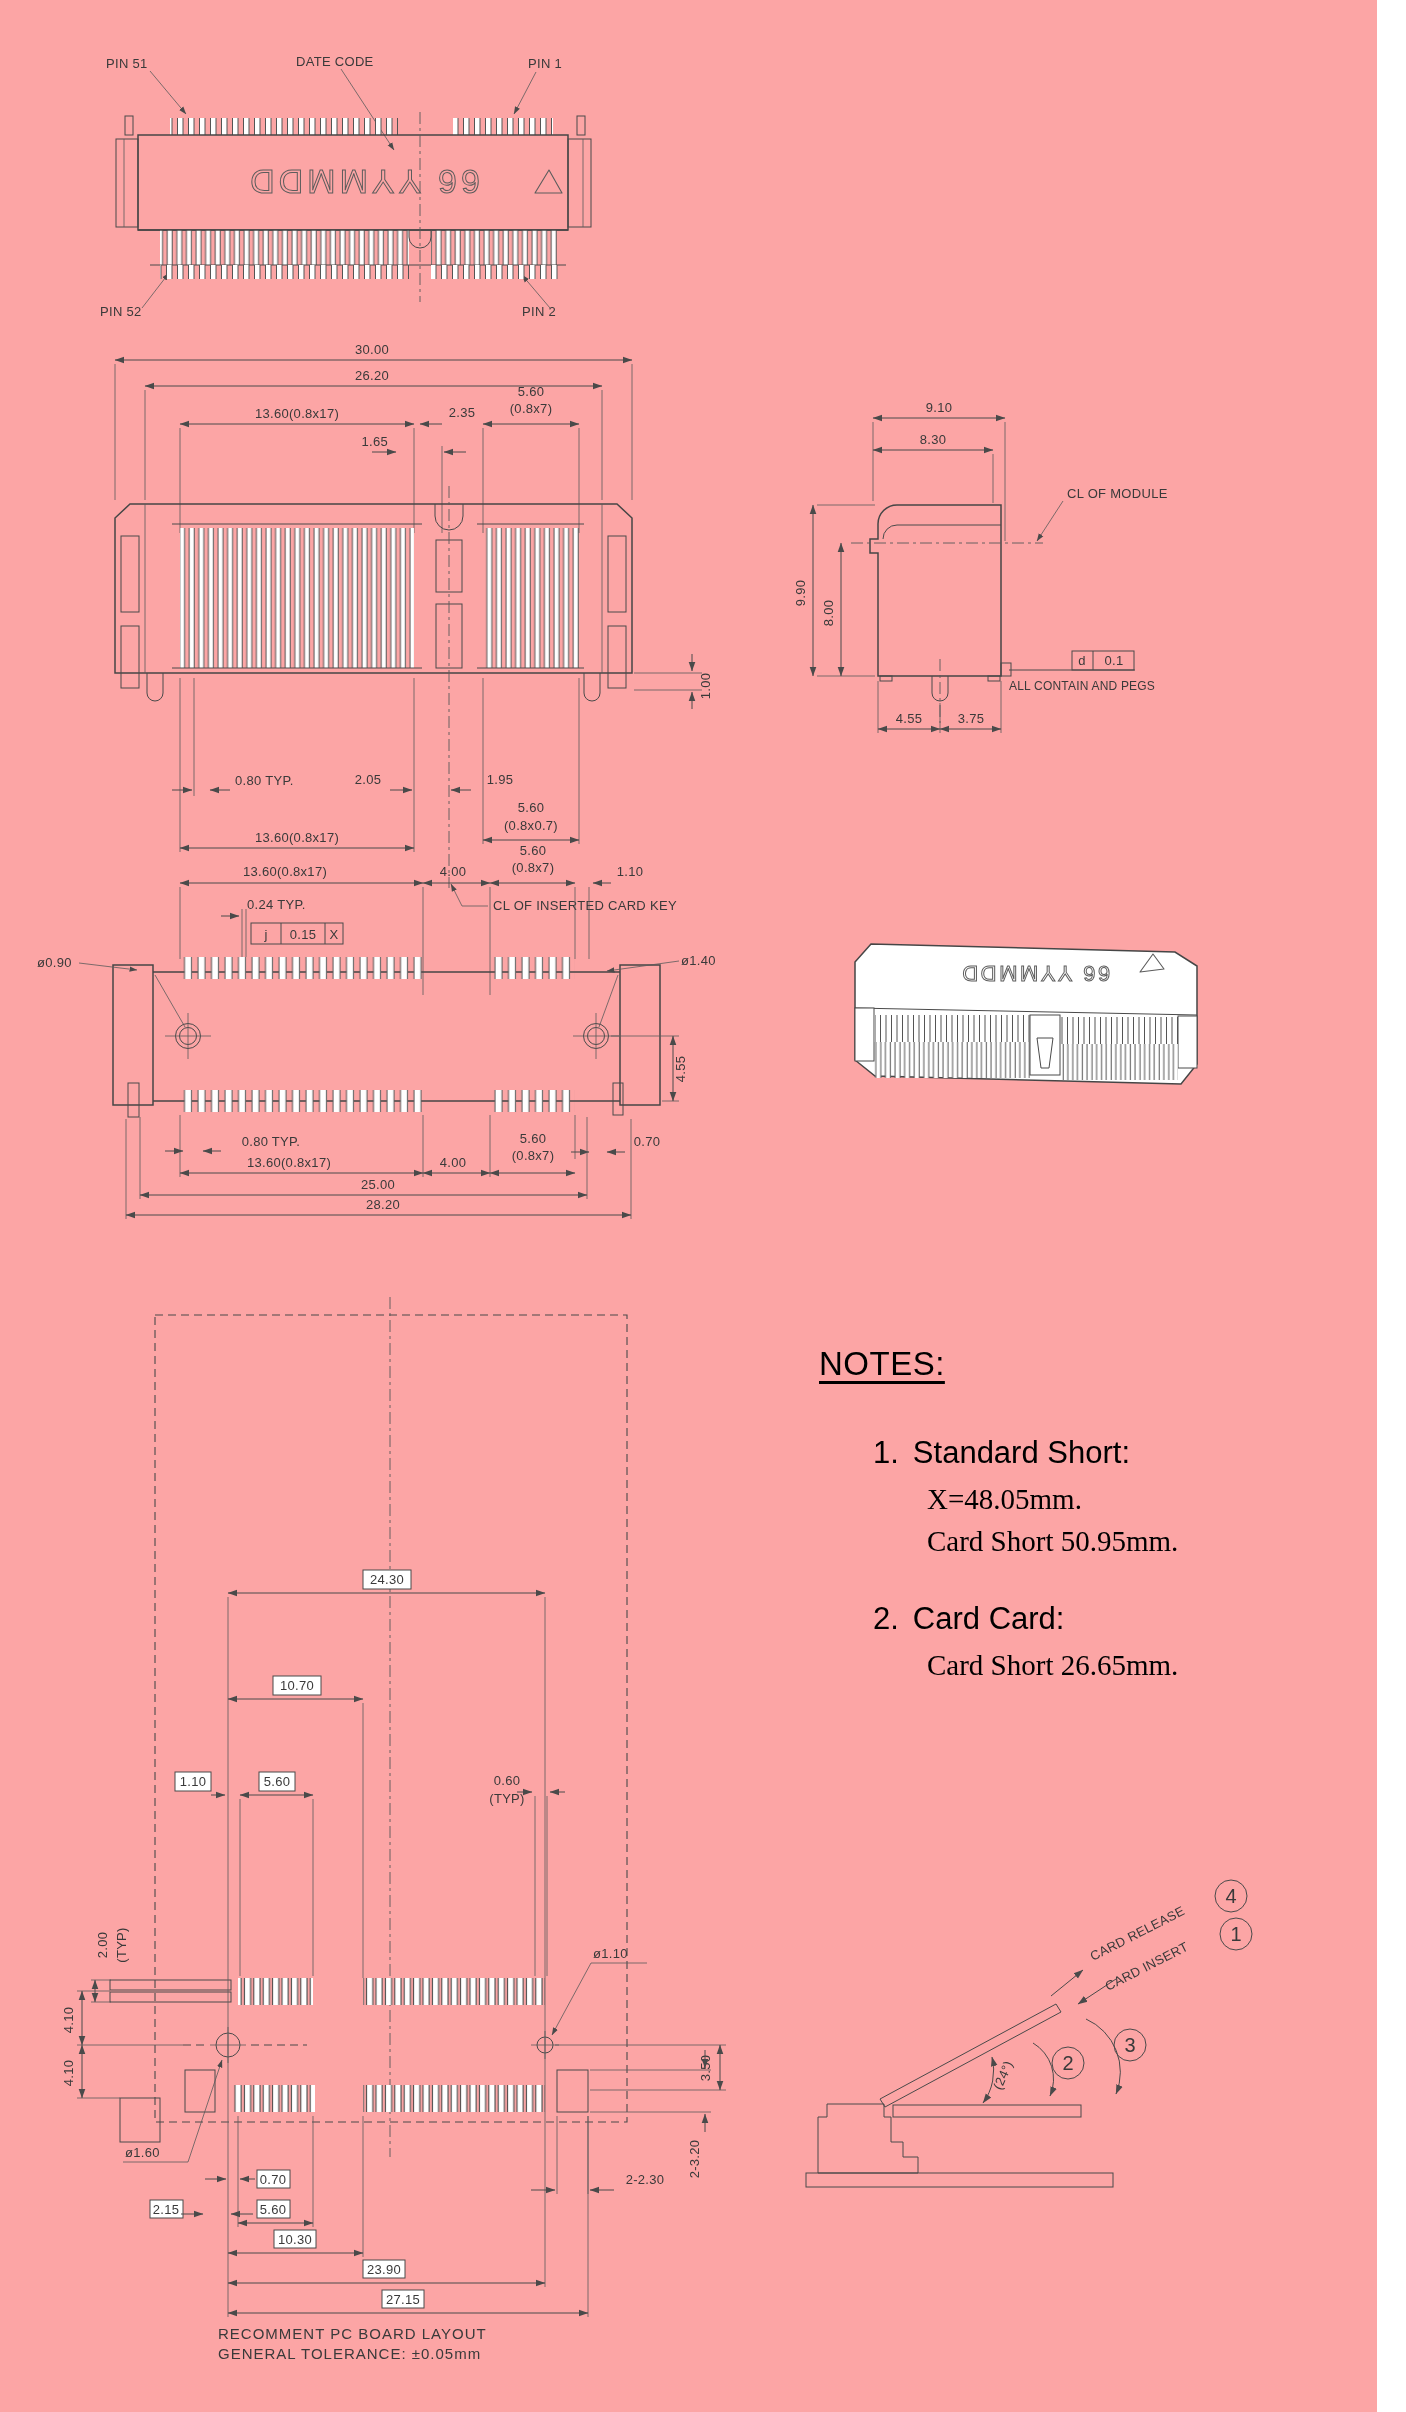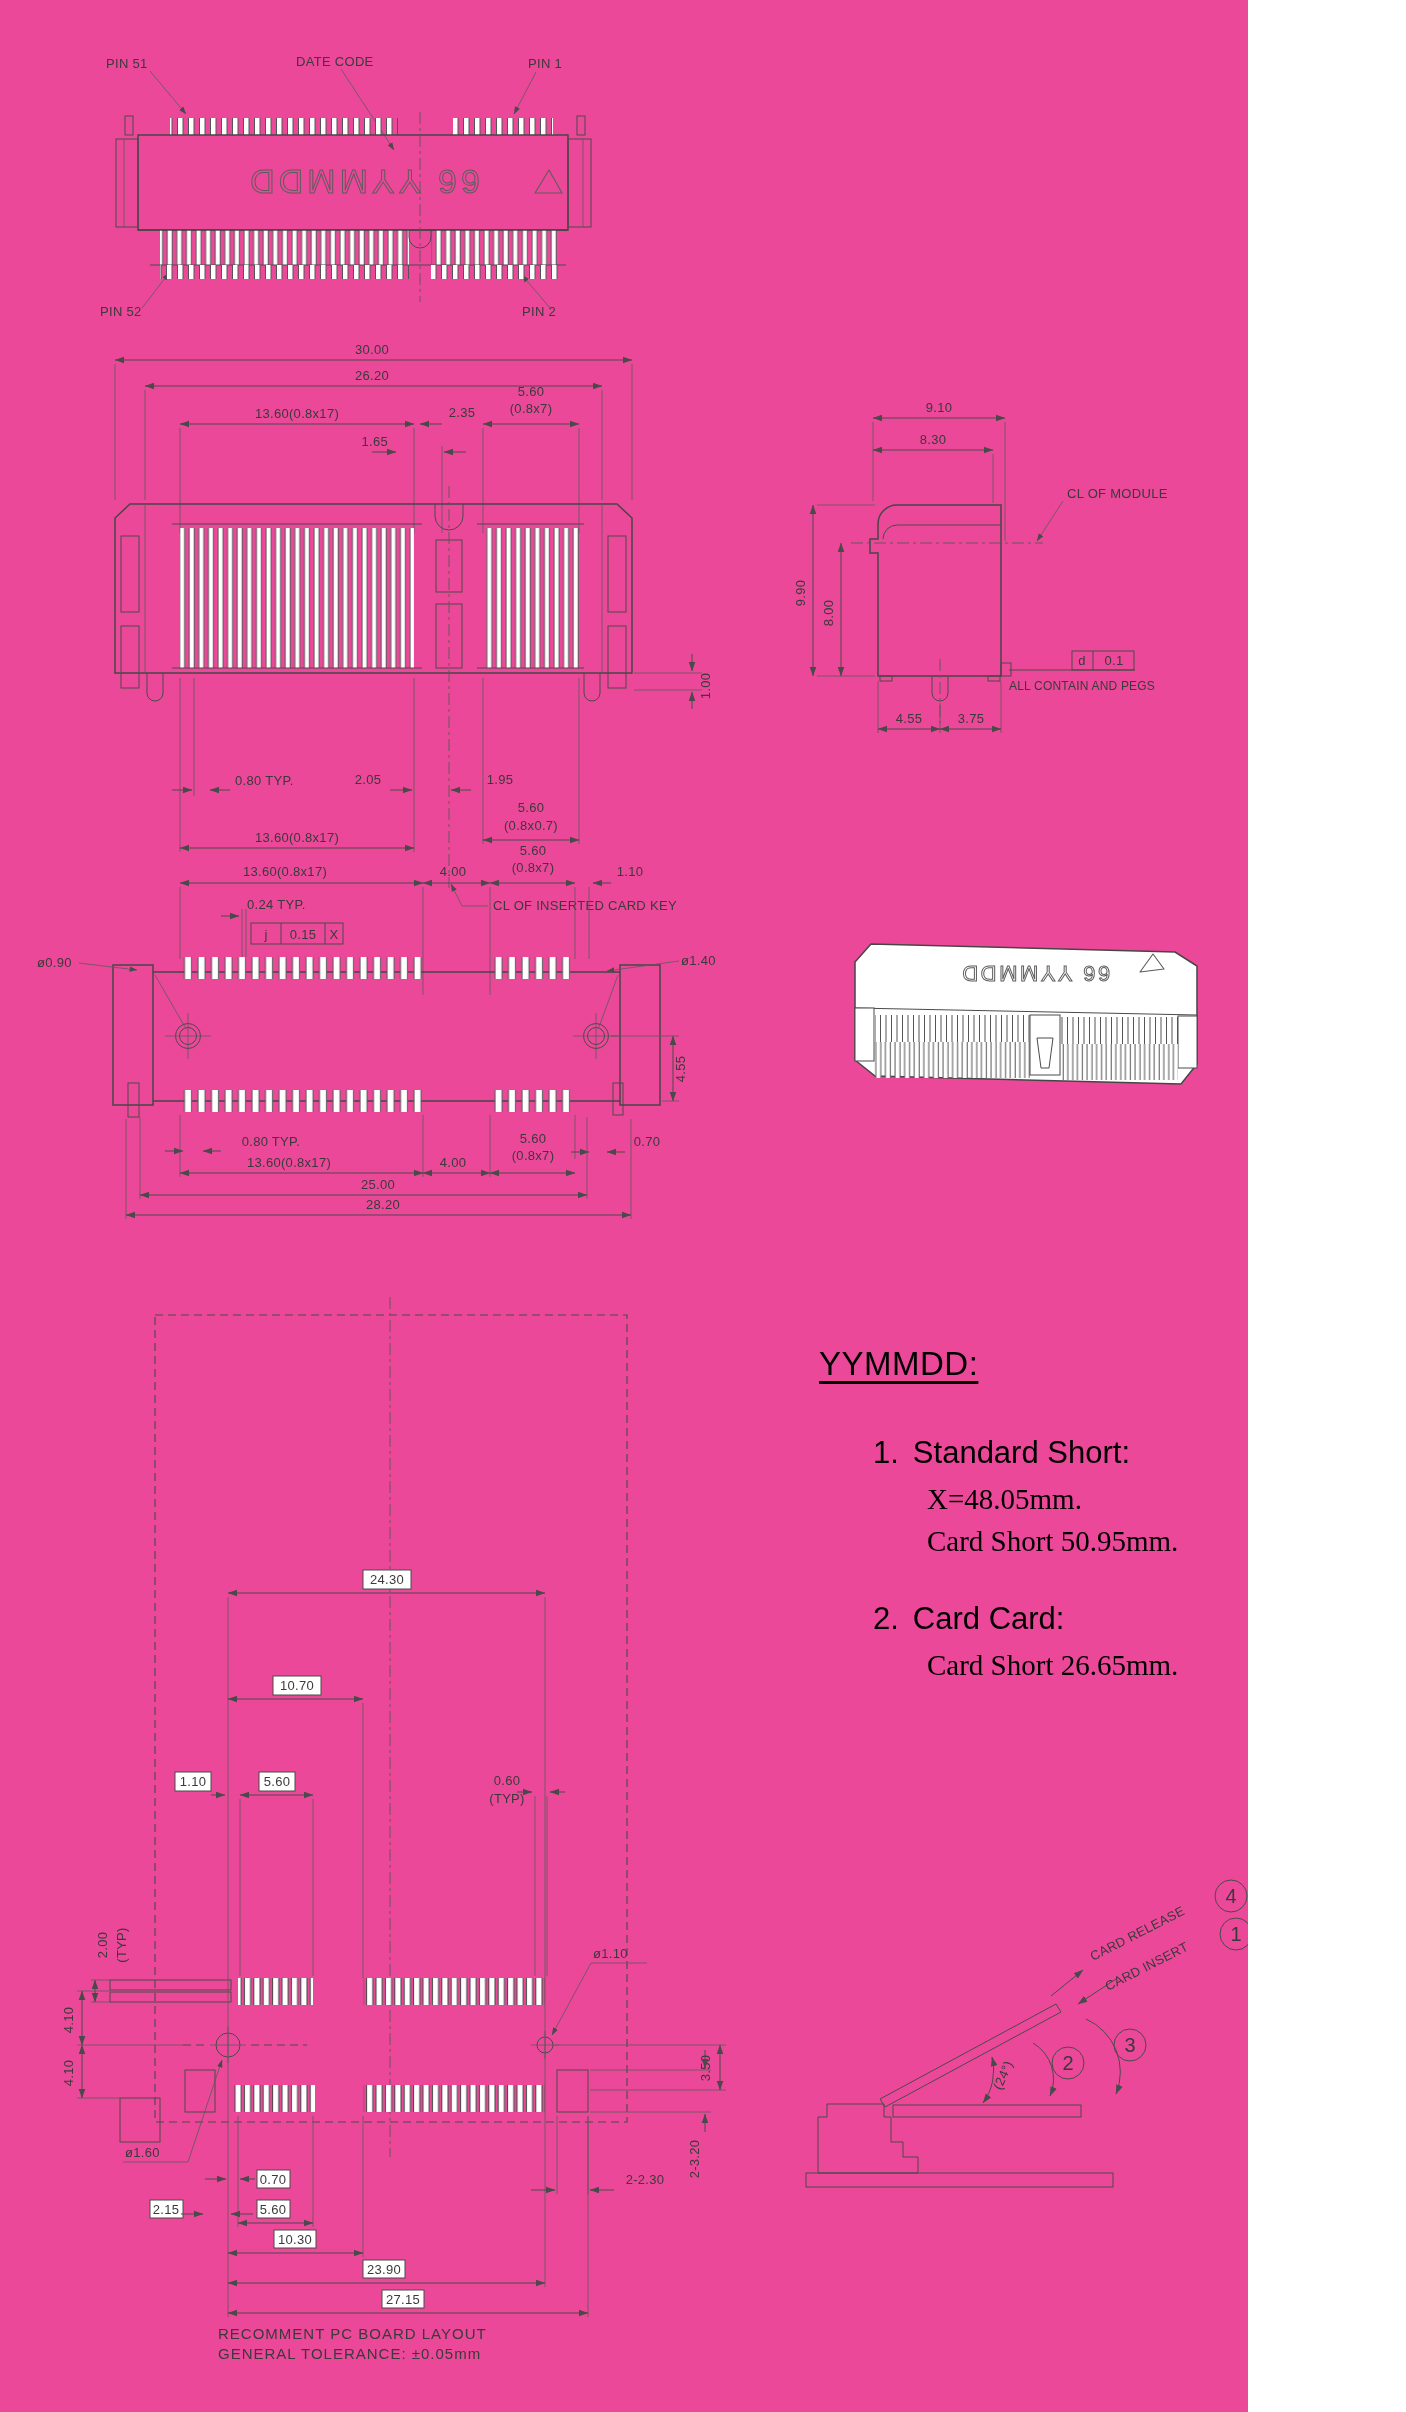--- a/index.html
+++ b/index.html
@@ -1,16 +1,16 @@
 <!DOCTYPE html>
 <html><head>
 <meta charset="utf-8">
 <style>
   html,body{margin:0;padding:0;background:#ffffff;}
-  #sheet{position:relative;width:1248px;height:2412px;background:#ec4899;overflow:hidden;
+  #sheet{position:relative;width:1377px;height:2412px;background:#fca5a5;overflow:hidden;
          font-family:"Liberation Sans",sans-serif;}
   svg{position:absolute;overflow:visible;}
   
   .b  {stroke:#464646;stroke-width:1.5;fill:none;}           
   .d  {stroke:#4a4a4a;stroke-width:1;fill:none;}             
   .dt {stroke:#5a5a5a;stroke-width:.8;fill:none;}            
   .cl {stroke:#5a5a5a;stroke-width:.9;fill:none;stroke-dasharray:12 4 3 4;}
   .dsh{stroke:#4a4a4a;stroke-width:1.1;fill:none;stroke-dasharray:8 5;}
   .w  {fill:#fff;}
   text{fill:#3a3a3a;}
@@ -322,21 +322,21 @@
     <rect class="d w" x="185" y="97" width="30" height="60"></rect>
     <path class="d" d="M192,120 h16 l-4,30 h-8 z"></path>
     <g>
       <text x="190" y="72" transform="rotate(180 190 60)" text-anchor="middle" style="font-size:22px;letter-spacing:2.5px;fill:none;stroke:#5c5c5c;stroke-width:1">66 YYMMDD</text>
     </g>
     <path class="mk" d="M295,54 l24,-3 l-11,-15 z" stroke-linejoin="round"></path>
   </g>
 </svg>
 
 <div id="notes">
-  <p class="nt">YYMMDD:</p>
+  <p class="nt">NOTES:</p>
   <div class="item">
     <span class="no">1.</span>
     <span>Standard Short:</span>
   </div>
   <div class="sub">X=48.05mm.</div>
   <div class="sub">Card Short 50.95mm.</div>
   <div class="gap"></div>
   <div class="item">
     <span class="no">2.</span>
     <span>Card Card:</span>

